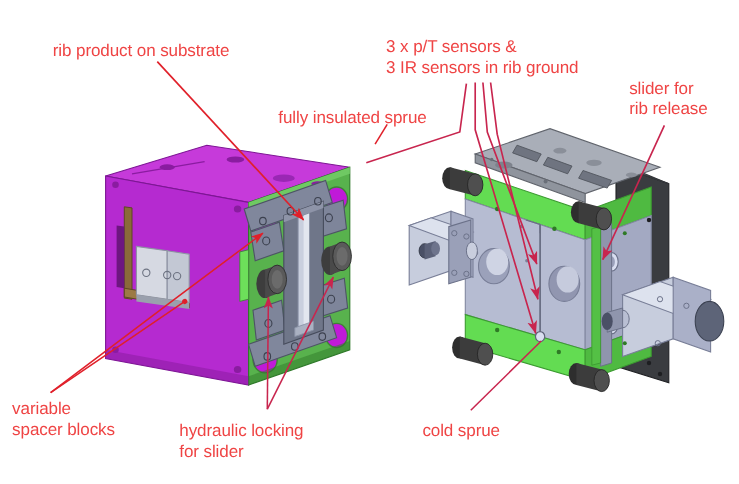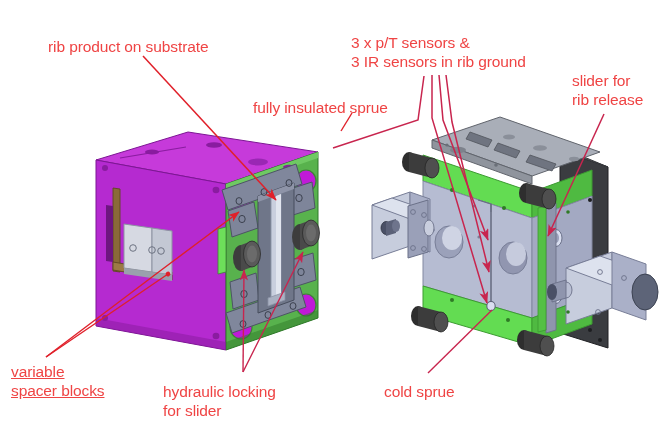--- a/index.html
+++ b/index.html
@@ -299,21 +299,21 @@
   <div class="anno left" style="left:48px; top:37px;">rib product on substrate</div>
 
   <div class="anno left" style="left:351px; top:33px;">3 x p/T sensors &amp;
 3 IR sensors in rib ground</div>
 
   <div class="anno left" style="left:544px; top:71px;margin-left:28px;">slider for
 rib release</div>
 
   <div class="anno left" style="left:253px; top:98px;">fully insulated sprue</div>
 
-  <div class="anno left" style="left:11px; top:362px;text-decoration:underline;">variable
+  <div class="anno left" style="left:11px; top:362px;">variable
 spacer blocks</div>
 
   <div class="anno left" style="left:163px; top:382px;">hydraulic locking
 for slider</div>
 
   <div class="anno left" style="left:384px; top:382px;text-align:right;">cold sprue</div>
 
 </div>
 
 </body></html>

